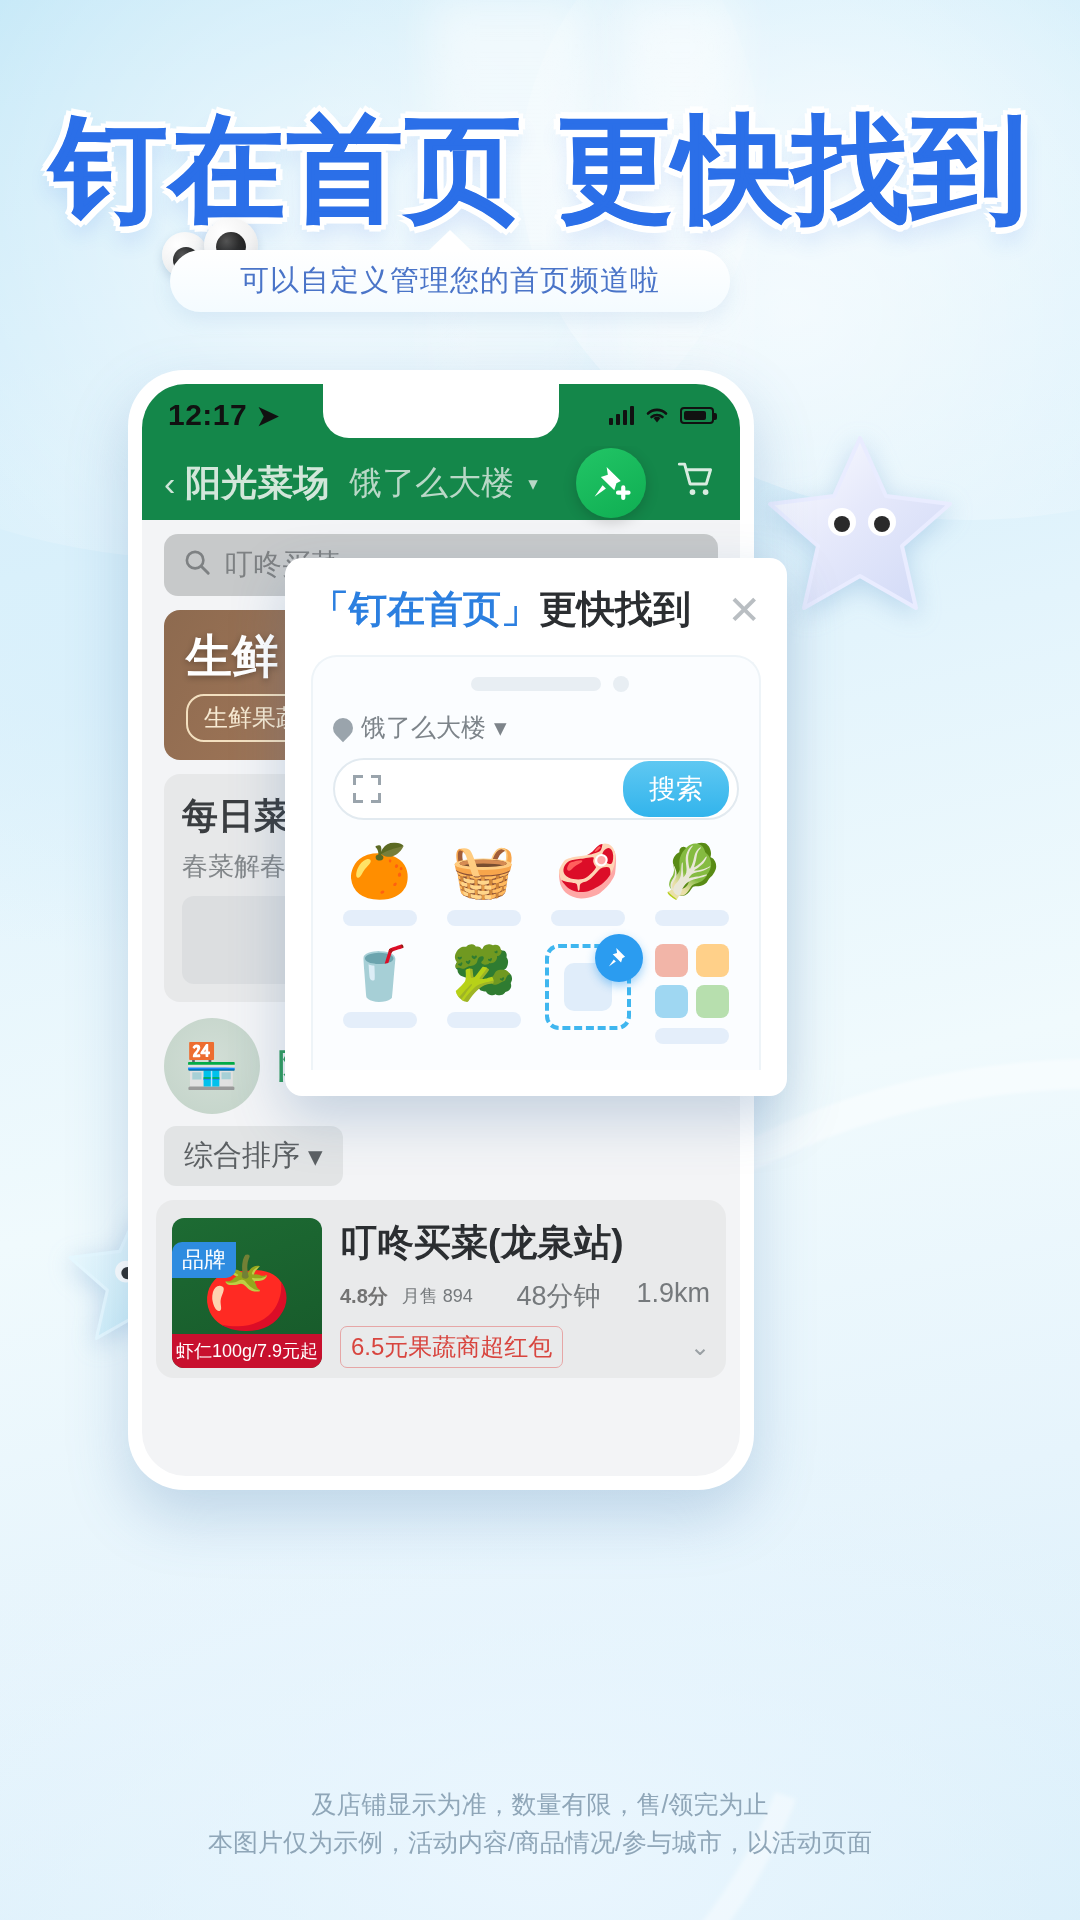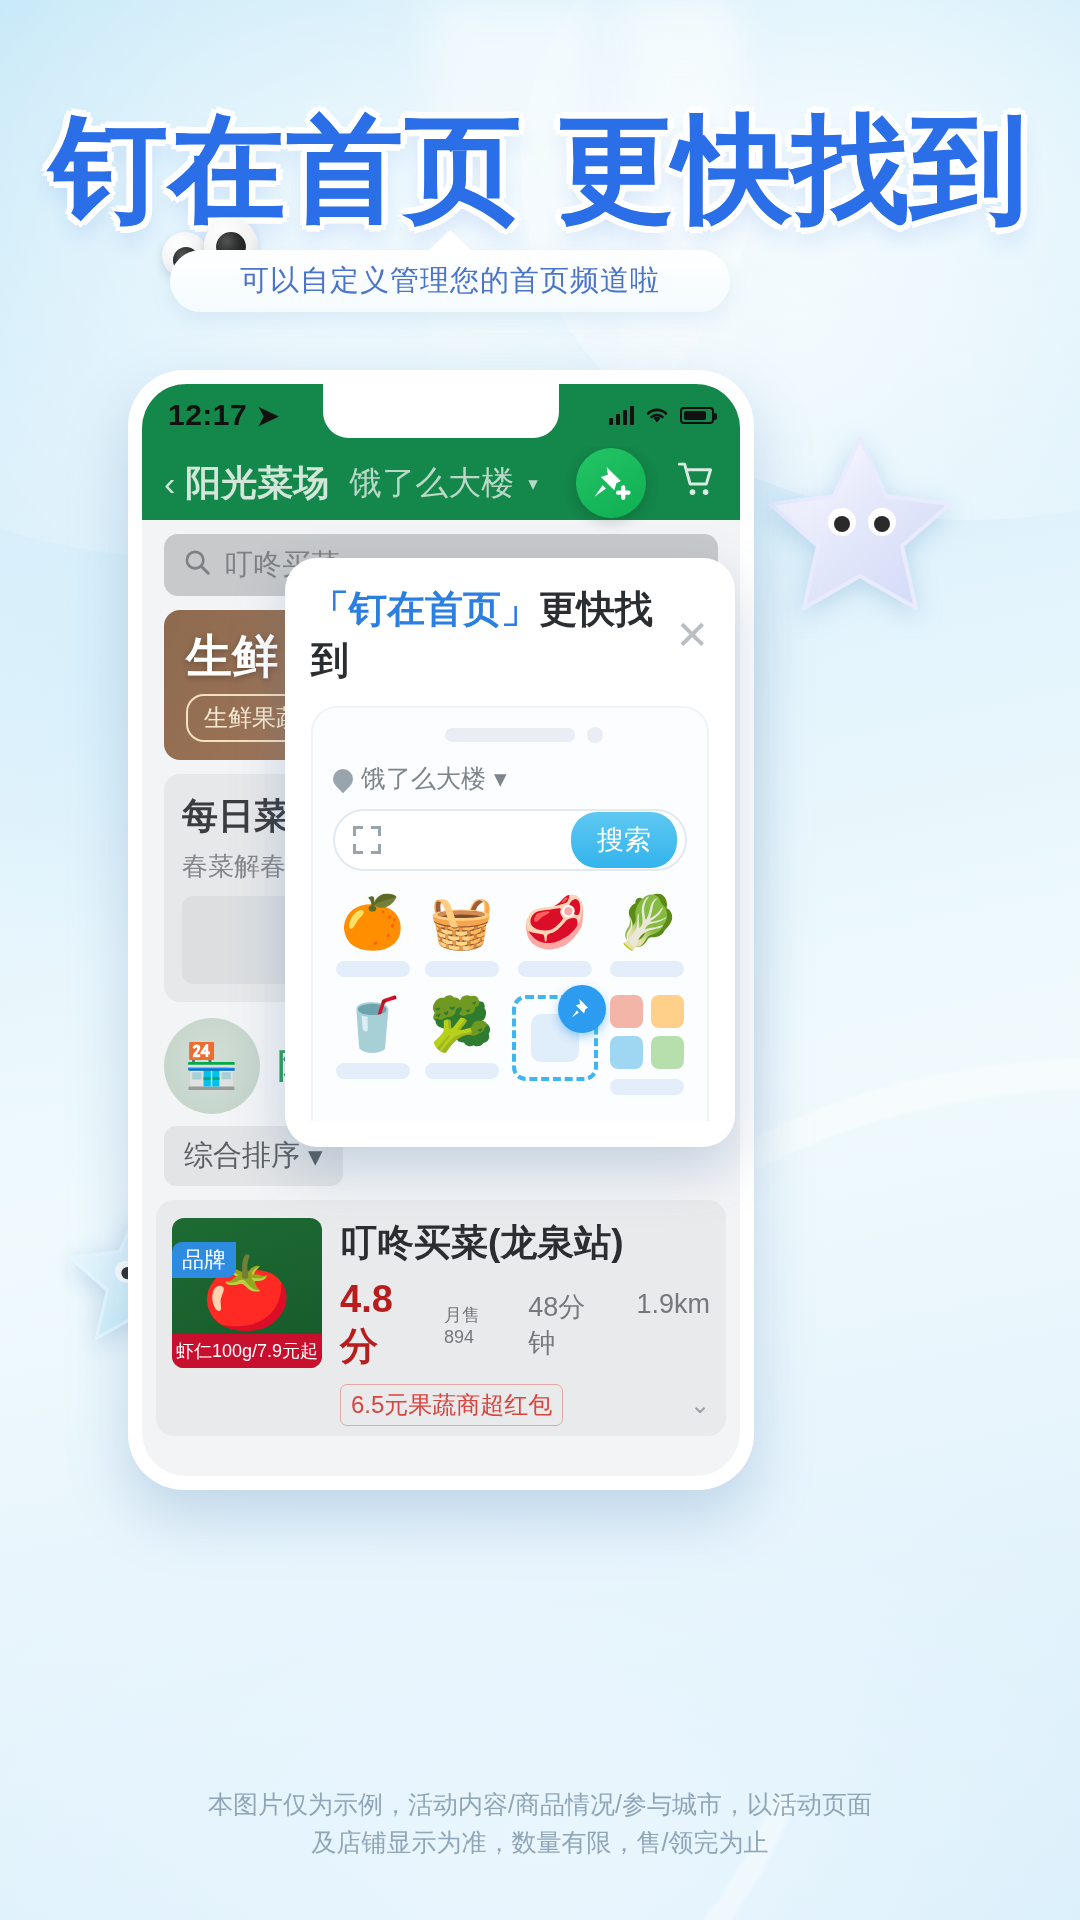--- a/index.html
+++ b/index.html
@@ -145,31 +145,31 @@
   .mrow { display:flex; gap:18px; }
   .m-thumb { width:150px; height:150px; border-radius:12px; position:relative; flex:0 0 auto;
              background:linear-gradient(160deg,#1d6b33,#17592a); display:flex; align-items:center; justify-content:center; }
   .m-badge { position:absolute; left:0; top:0; background:#2e8ce0; color:#fff; font-size:22px;
              padding:3px 10px; border-radius:10px 0 10px 0;margin-top:24px; }
   .m-cap { position:absolute; left:0; right:0; bottom:0; background:#c8102e; color:#fff; font-size:18px;
            text-align:center; padding:5px 2px; border-radius:0 0 12px 12px; white-space:nowrap; overflow:hidden;}
   .m-info { flex:1; min-width:0; }
   .m-name { font-size:37px; font-weight:bold; color:#2b2e31; }
   .m-meta { display:flex; align-items:center; gap:14px; margin-top:10px; }
-  .m-score { font-size:38px; color:#b91c1c; font-weight:bold; }
+  .m-score { font-size:20px; color:#737373; font-weight:bold; }
   .m-sales { font-size:18px; color:#75797c; }
-  .m-right { margin-left:auto; font-size:27px; color:#75797c; display:flex; gap:26px; }
+  .m-right { margin-left:auto; font-size:27px; color:#75797c; display:flex; gap:36px; }
   .m-ship { font-size:27px; color:#75797c; margin-top:10px; }
   .m-tags { display:flex; align-items:center; gap:12px; margin-top:12px; }
   .m-tag { border:1px solid #e6a6a6; color:#d8453f; font-size:24px; border-radius:7px; padding:4px 10px; }
   .m-chevron { margin-left:auto; color:#9aa0a4; font-size:24px; }
 
   
   .popup {
-    position:absolute; left:285px; top:558px; width:450px; border-radius:32px;
+    position:absolute; left:285px; top:558px; width:502px; border-radius:17px;
     background:#ffffff; box-shadow:0 22px 54px rgba(60,110,160,.26); z-index:20; overflow:hidden;
   }
   .popup:before{
     content:""; position:absolute; top:-19px; left:330px;
     border-left:20px solid transparent; border-right:20px solid transparent;
     border-bottom:20px solid #ffffff;
   }
   .pop-head { display:flex; align-items:center; padding:26px 26px 6px; }
   .pop-title { font-size:38px; font-weight:bold; color:#2b2e31; }
   .pop-title b { color:#2b7fe0; }
@@ -454,15 +454,15 @@
           <i style="background:#9fd7f2"></i>
             <i style="background:#b7dfae"></i>
         </span>
         <span class="gbar"></span>
       </div>
     </div>
   </div>
 </div>
 
 <div class="footer">
+  <div>及店铺显示为准，数量有限，售/领完为止</div>
   <div>本图片仅为示例，活动内容/商品情况/参与城市，以活动页面</div>
-  <div>及店铺显示为准，数量有限，售/领完为止</div>
 </div>
 
 </body></html>

